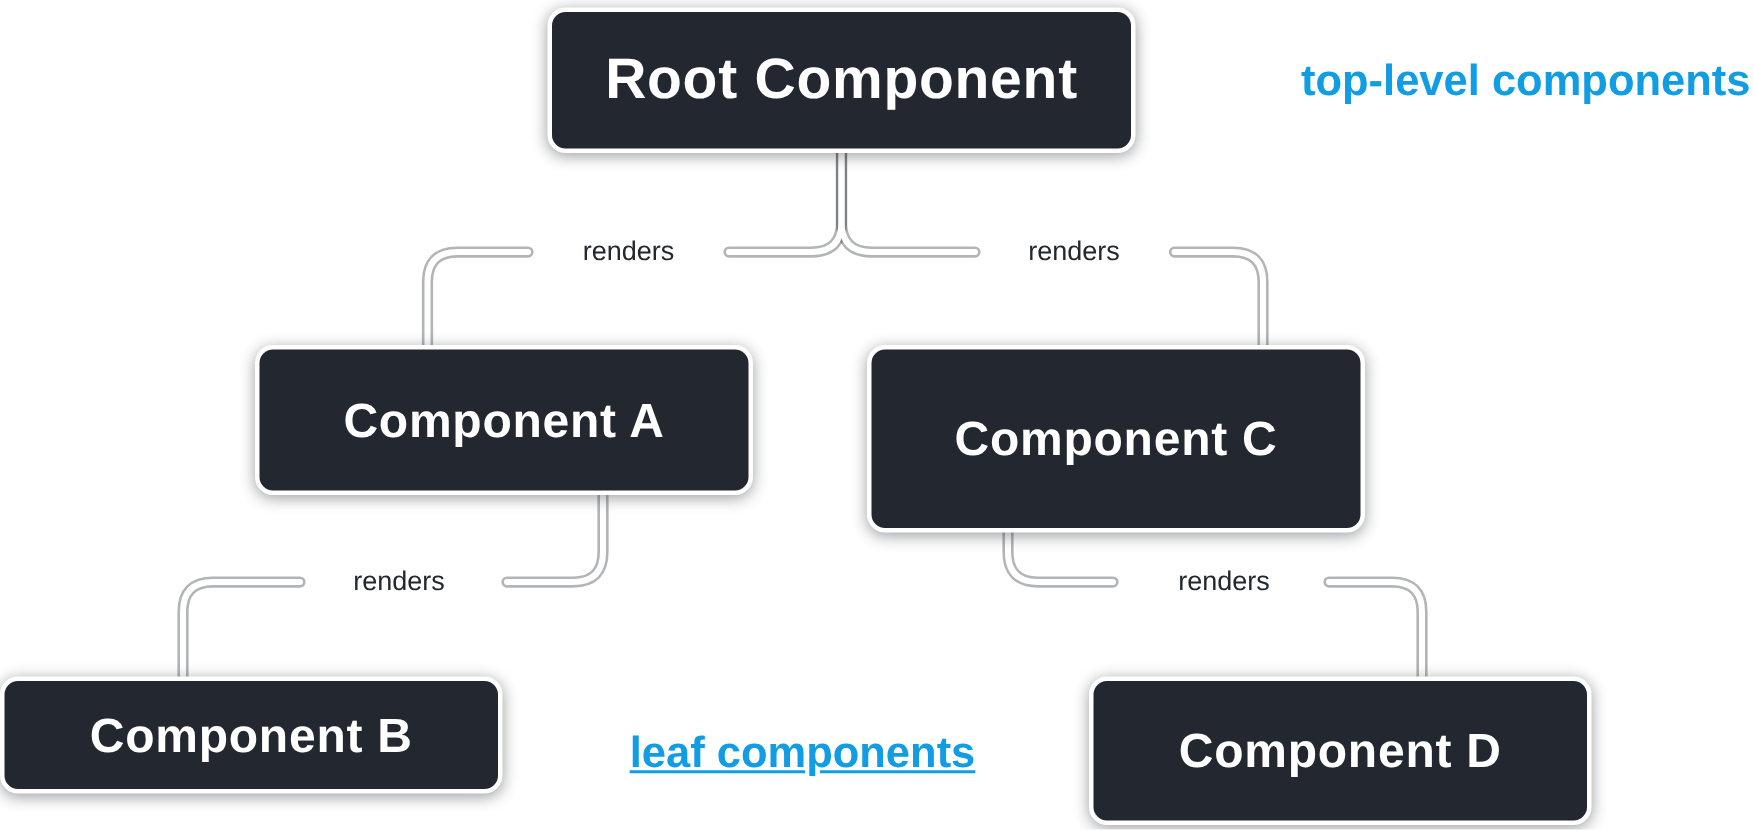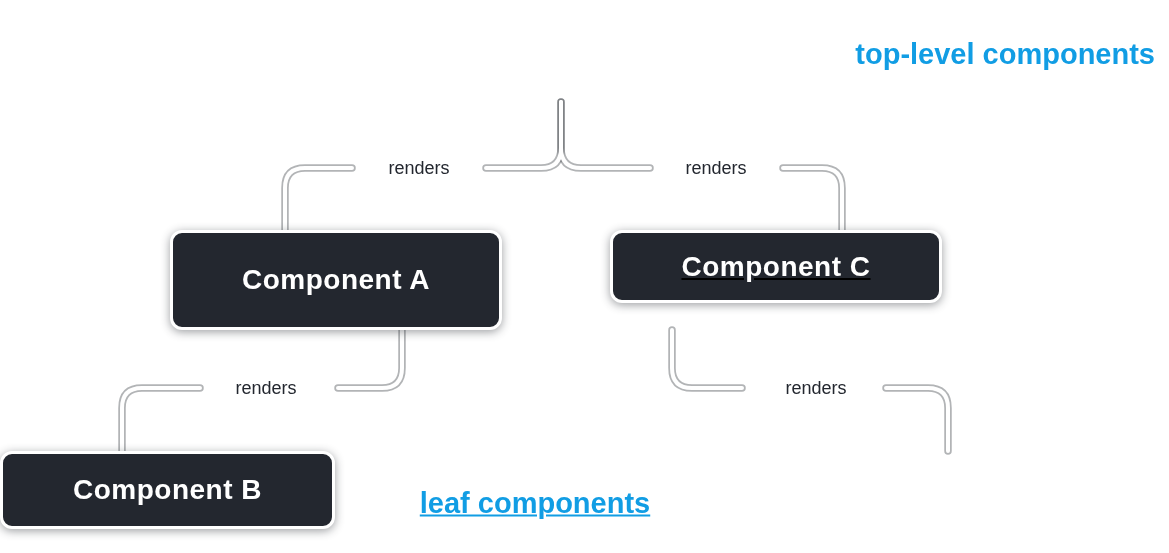--- a/index.html
+++ b/index.html
@@ -42,29 +42,29 @@
     background: var(--node-fill, #23272F);
     border: 3px solid var(--node-border, #ffffff);
     border-radius: 12px;
     box-shadow: 0 2px 10px rgba(35, 39, 47, 0.45);
     display: flex;
     align-items: center;
     justify-content: center;
   }
   .node .label {
     color: var(--node-text, #ffffff);
-    font-size: 28px;
+    font-size: 32px;
     font-weight: 600;
     letter-spacing: 0.5px;
     white-space: nowrap;
   }
   .node-root { left: 365px; top: 5px;   width: 392px; height: 97px; }
   .node-root .label { font-size: 38px; }
   .node-a    { left: 170px; top: 230px; width: 332px; height: 100px; }
-  .node-c    { left: 610px; top: 230px; width: 332px; height: 73px; text-decoration: underline; }
+  .node-c    { left: 578px; top: 230px; width: 332px; height: 125px; }
   .node-b    { left: 0px;   top: 451px; width: 335px; height: 78px; }
   .node-d    { left: 726px; top: 451px; width: 335px; height: 99px; }
 
   .edge-label {
     position: absolute;
     z-index: 3;
     transform: translate(-50%, -50%);
     color: var(--edge-label, #23272F);
     font-size: 18px;
     font-weight: 500;
@@ -76,21 +76,21 @@
   .edge-label-4 { left: 816px; top: 388px; }
 
   .annotation {
     position: absolute;
     z-index: 3;
     color: var(--annotation, #119de4);
     font-size: 29px;
     font-weight: 700;
     white-space: nowrap;
   }
-  .annotation-top { right: 14px; top: 38px; }
+  .annotation-top { right: 2px; top: 38px; }
   .annotation-bottom { left: 535px; top: 503px; transform: translate(-50%, -50%); text-decoration: underline; }
 </style>
 </head>
 <body>
 
 <div class="canvas">
 
   <svg class="edges" viewBox="0 0 1169 553" aria-hidden="true">
     <defs>
 
@@ -122,28 +122,34 @@
       <use href="#e1b" class="edge-core"></use>
       <use href="#e2a" class="edge-core"></use>
       <use href="#e2b" class="edge-core"></use>
       <use href="#e3a" class="edge-core"></use>
       <use href="#e3b" class="edge-core"></use>
       <use href="#e4a" class="edge-core"></use>
       <use href="#e4b" class="edge-core"></use>
     </g>
   </svg>
 
+  <div class="node node-root">
+    <span class="label">Root Component</span>
+  </div>
   <div class="node node-a">
     <span class="label">Component A</span>
   </div>
   <div class="node node-c">
     <span class="label">Component C</span>
   </div>
   <div class="node node-b">
     <span class="label">Component B</span>
+  </div>
+  <div class="node node-d">
+    <span class="label">Component D</span>
   </div>
 
   <div class="edge-label edge-label-1">renders</div>
   <div class="edge-label edge-label-2">renders</div>
   <div class="edge-label edge-label-3">renders</div>
   <div class="edge-label edge-label-4">renders</div>
 
   <div class="annotation annotation-top">top-level components</div>
   <div class="annotation annotation-bottom">leaf components</div>
 

